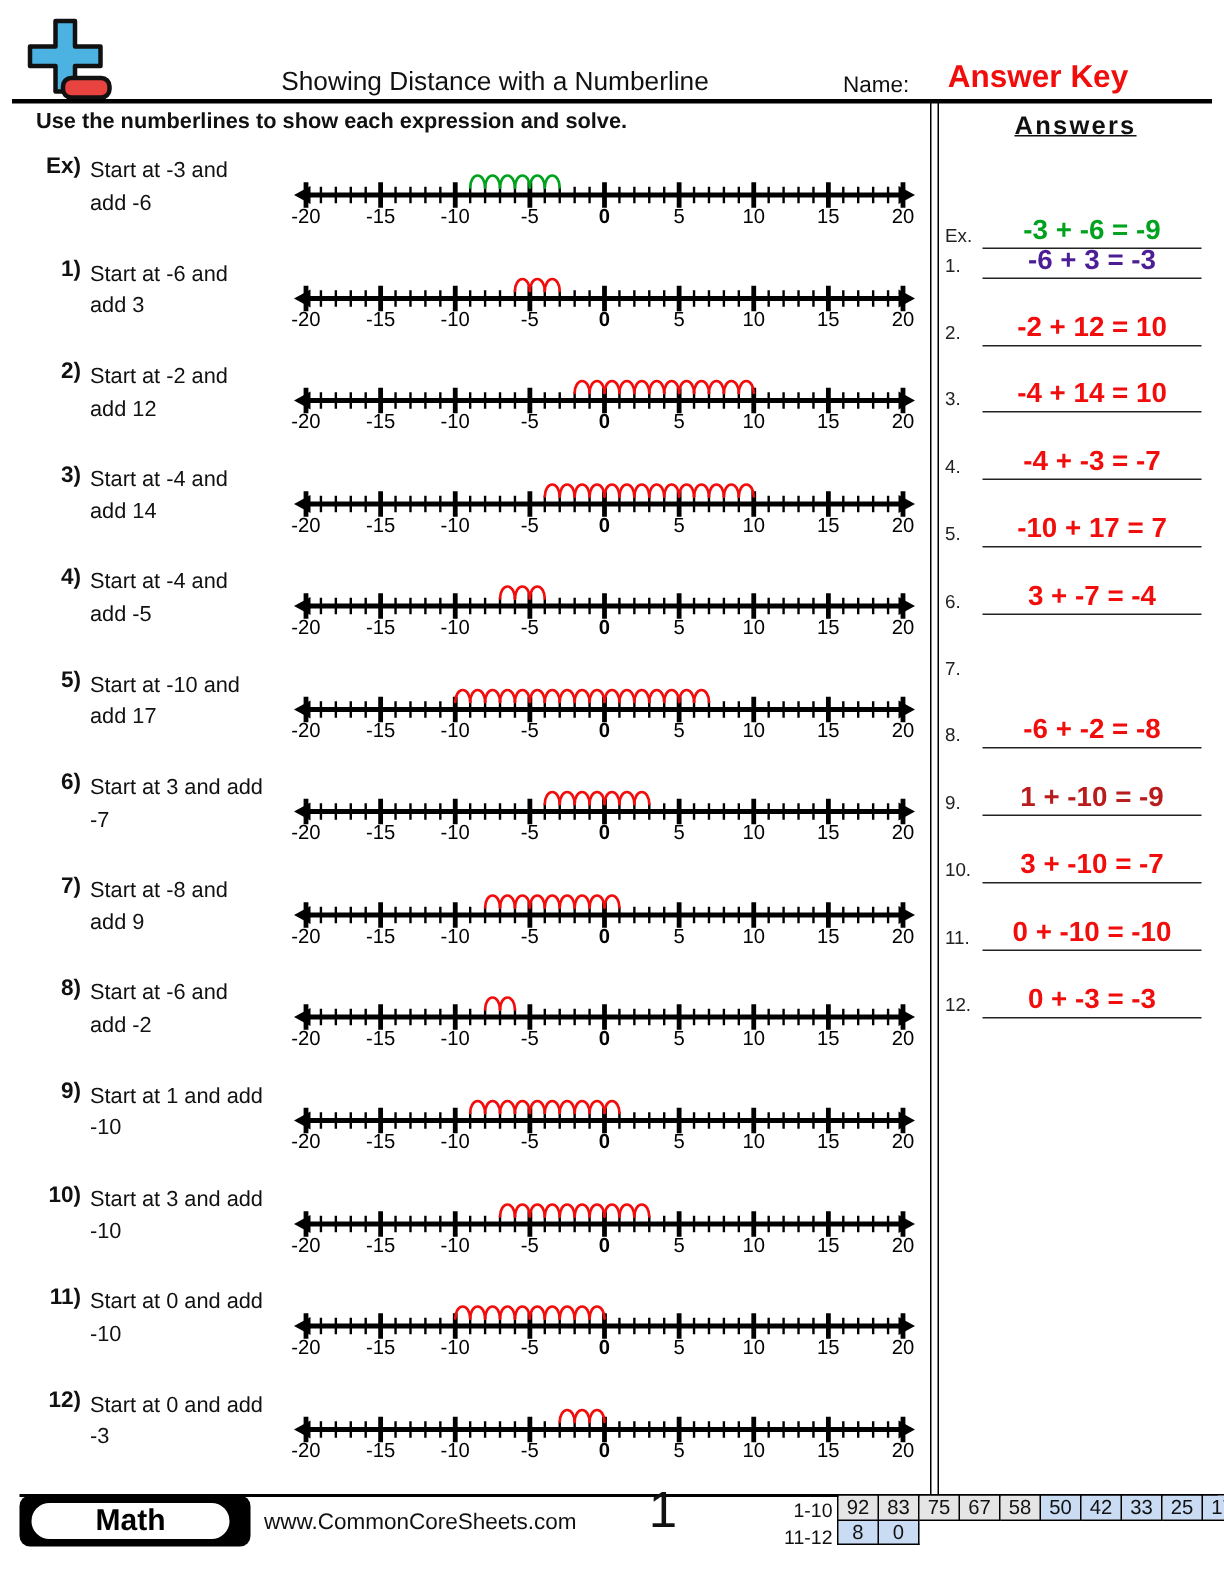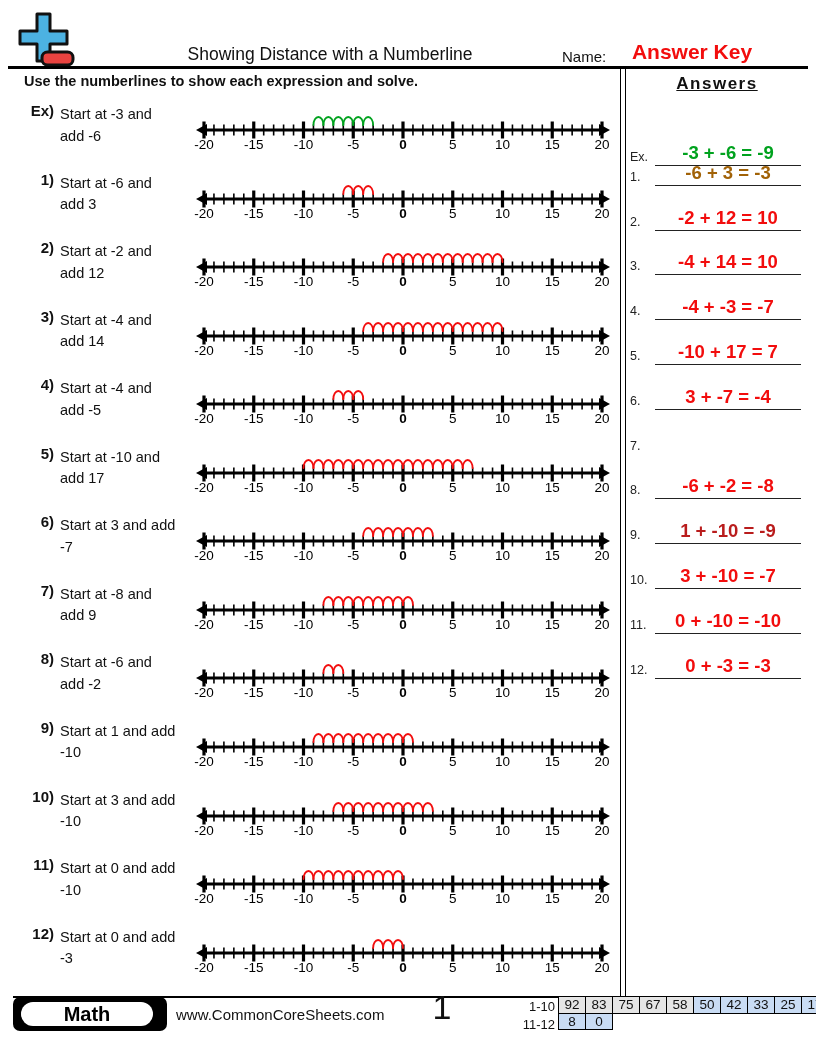--- a/index.html
+++ b/index.html
@@ -71,21 +71,21 @@
   <div class="abs vsep"></div>
 
   <div class="abs answers-title">Answers</div>
   <div id="answers-list">
       <div class="answer-row" style="top: 110px; margin-top: 25px;">
         <span class="ans-label">Ex.</span>
         <span class="ans-line"><span style="color: rgb(0, 162, 30);">-3 + -6 = -9</span></span>
       </div>
       <div class="answer-row" style="top: 154.8px;">
         <span class="ans-label">1.</span>
-        <span class="ans-line"><span style="color: #a16207; margin-top: 43px;">-6 + 3 = -3</span></span>
+        <span class="ans-line"><span style="color: #4c1d95; margin-top: 43px;">-6 + 3 = -3</span></span>
       </div>
       <div class="answer-row" style="top: 199.6px;">
         <span class="ans-label">2.</span>
         <span class="ans-line"><span style="color: rgb(242, 13, 13);">-2 + 12 = 10</span></span>
       </div>
       <div class="answer-row" style="top: 244.4px;">
         <span class="ans-label">3.</span>
         <span class="ans-line"><span style="color: rgb(242, 13, 13);">-4 + 14 = 10</span></span>
       </div>
       <div class="answer-row" style="top: 289.2px;">

